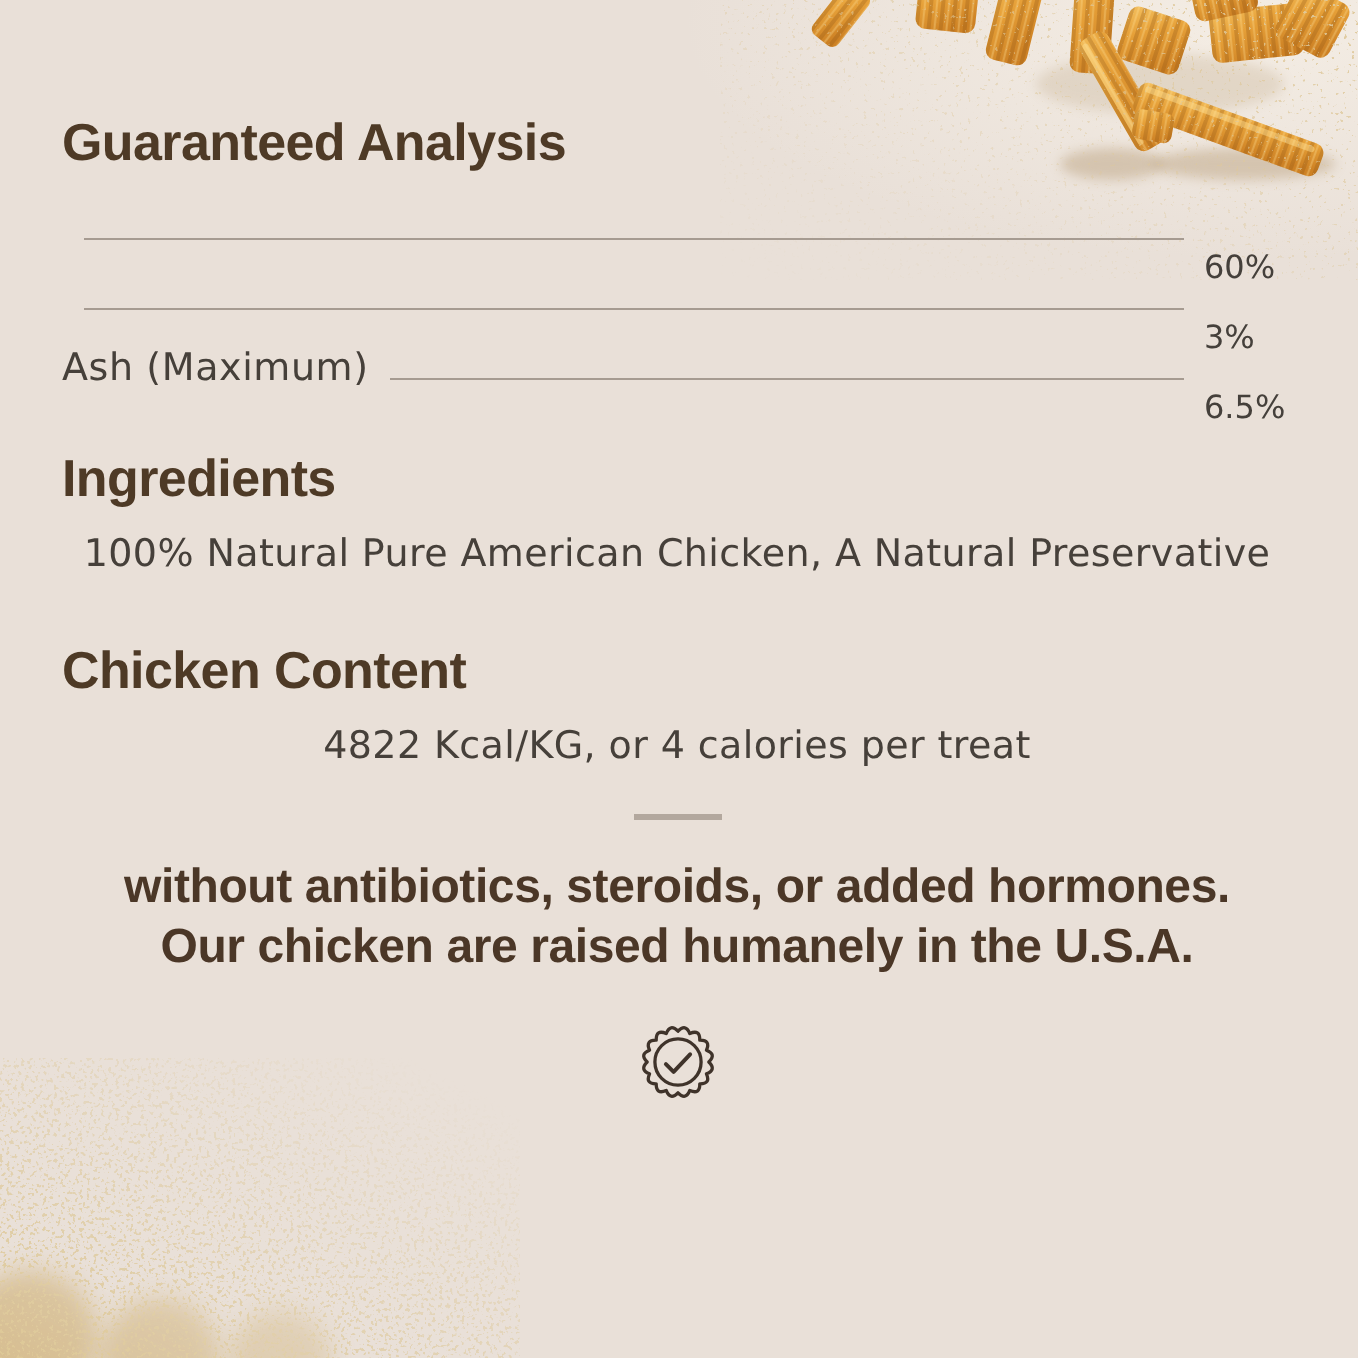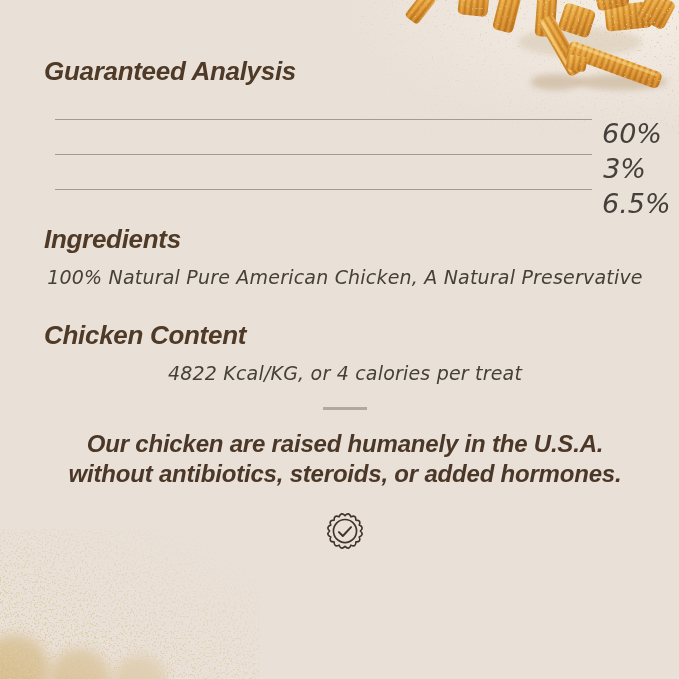--- a/index.html
+++ b/index.html
@@ -5,36 +5,36 @@
   html,body{margin:0;padding:0;}
   .page{
     position:relative;
     width:679px;height:679px;
     background:#e9e0d8;
     overflow:hidden;
     font-family:"Liberation Sans","DejaVu Sans",sans-serif;
   }
   .treats-svg{position:absolute;top:0;left:0;display:block;}
   .crumbs-bl-svg{position:absolute;left:0;bottom:0;display:block;}
-  .content{position:absolute;inset:0;padding:56px 33px 0 44px;box-sizing:border-box;font-style:italic;}
+  .content{position:absolute;inset:0;padding:56px 33px 0 31px;box-sizing:border-box;}
   .section-title{
     margin:0;font-size:26px;line-height:30px;font-weight:700;
     letter-spacing:-0.3px;color:#4e3a26;
     font-family:"Liberation Sans",sans-serif;
   }
   .rows{margin-top:10px;}
   .row{display:flex;align-items:center;height:35px;}
   .row-label{
     font-family:"DejaVu Sans",sans-serif;
     font-size:19px;color:#46403a;letter-spacing:0.3px;white-space:nowrap;
   }
   .leader{flex:1;border-bottom:1.5px solid #a69b91;position:relative;top:6px;margin:0 10px 0 11px;}
   .row-value{
     font-family:"DejaVu Sans",sans-serif;
-    font-size:27px;color:#45403b;width:44px;white-space:nowrap;text-align:right;margin-top:40px;
+    font-size:16px;color:#45403b;width:44px;white-space:nowrap;text-align:left;margin-top:40px;
   }
   .h-ingredients{margin-top:23px;line-height:31px;}
   .body-text{
     margin:10px 0 0 0;font-family:"DejaVu Sans",sans-serif;
     font-size:19px;line-height:24px;color:#46403a;letter-spacing:0.2px;white-space:nowrap;text-align:center;
   }
   .h-calorie{margin-top:31px;line-height:31px;}
   .divider{width:44px;height:3px;background:#b3a89e;margin:22px auto 0 auto;}
   .claim{
     margin-top:19px;text-align:center;color:#4b3727;font-weight:700;
@@ -171,36 +171,37 @@
     <div class="rows">
       <div class="row">
         <span class="leader"></span>
         <span class="row-value">60%</span>
       </div>
       <div class="row">
         <span class="leader"></span>
         <span class="row-value">3%</span>
       </div>
       <div class="row">
+        <span class="row-label">Ash (Maximum)</span>
         <span class="leader"></span>
         <span class="row-value">6.5%</span>
       </div>
     </div>
 
     <h2 class="section-title h-ingredients">Ingredients</h2>
     <p class="body-text">100% Natural Pure American Chicken, A Natural Preservative</p>
 
     <h2 class="section-title h-calorie">Chicken Content</h2>
     <p class="body-text">4822 Kcal/KG, or 4 calories per treat</p>
 
     <div class="divider"></div>
 
     <div class="claim">
+      <div>without antibiotics, steroids, or added hormones.</div>
       <div>Our chicken are raised humanely in the U.S.A.</div>
-      <div>without antibiotics, steroids, or added hormones.</div>
     </div>
 
     <svg class="badge" viewBox="0 0 40 40" aria-hidden="true">
       <path fill="none" stroke="#3f332a" stroke-width="1.5" stroke-linejoin="round" d="M34,20 Q37.65,23.51 32.93,25.36 Q34.97,30 29.9,29.9 Q30,34.97 25.36,32.93 Q23.51,37.65 20,34 Q16.49,37.65 14.64,32.93 Q10,34.97 10.1,29.9 Q5.03,30 7.07,25.36 Q2.35,23.51 6,20 Q2.35,16.49 7.07,14.64 Q5.03,10 10.1,10.1 Q10,5.03 14.64,7.07 Q16.49,2.35 20,6 Q23.51,2.35 25.36,7.07 Q30,5.03 29.9,10.1 Q34.97,10 32.93,14.64 Q37.65,16.49 34,20 Z"></path>
       <circle cx="20" cy="20" r="10.5" fill="none" stroke="#3f332a" stroke-width="1.5"></circle>
       <path fill="none" stroke="#3f332a" stroke-width="1.8" stroke-linecap="round" stroke-linejoin="round" d="M14.5,21 L18,24.5 L25.5,16.5"></path>
     </svg>
 
   </div>
 </div>

